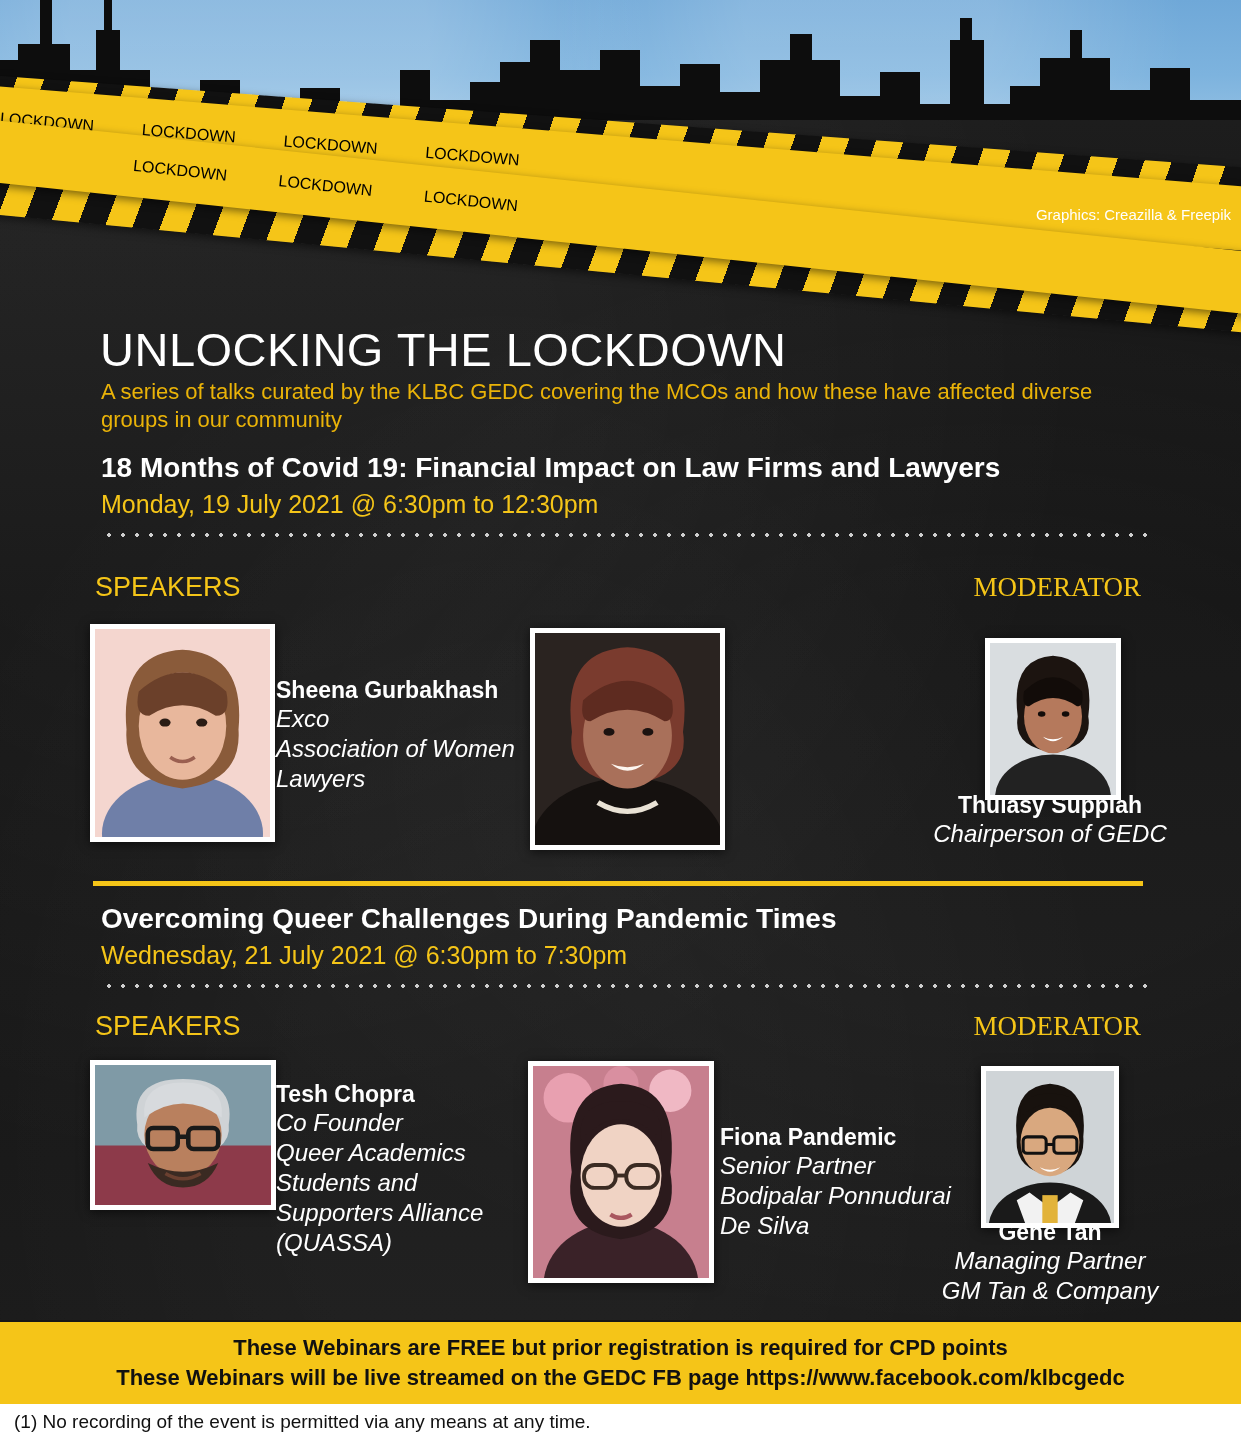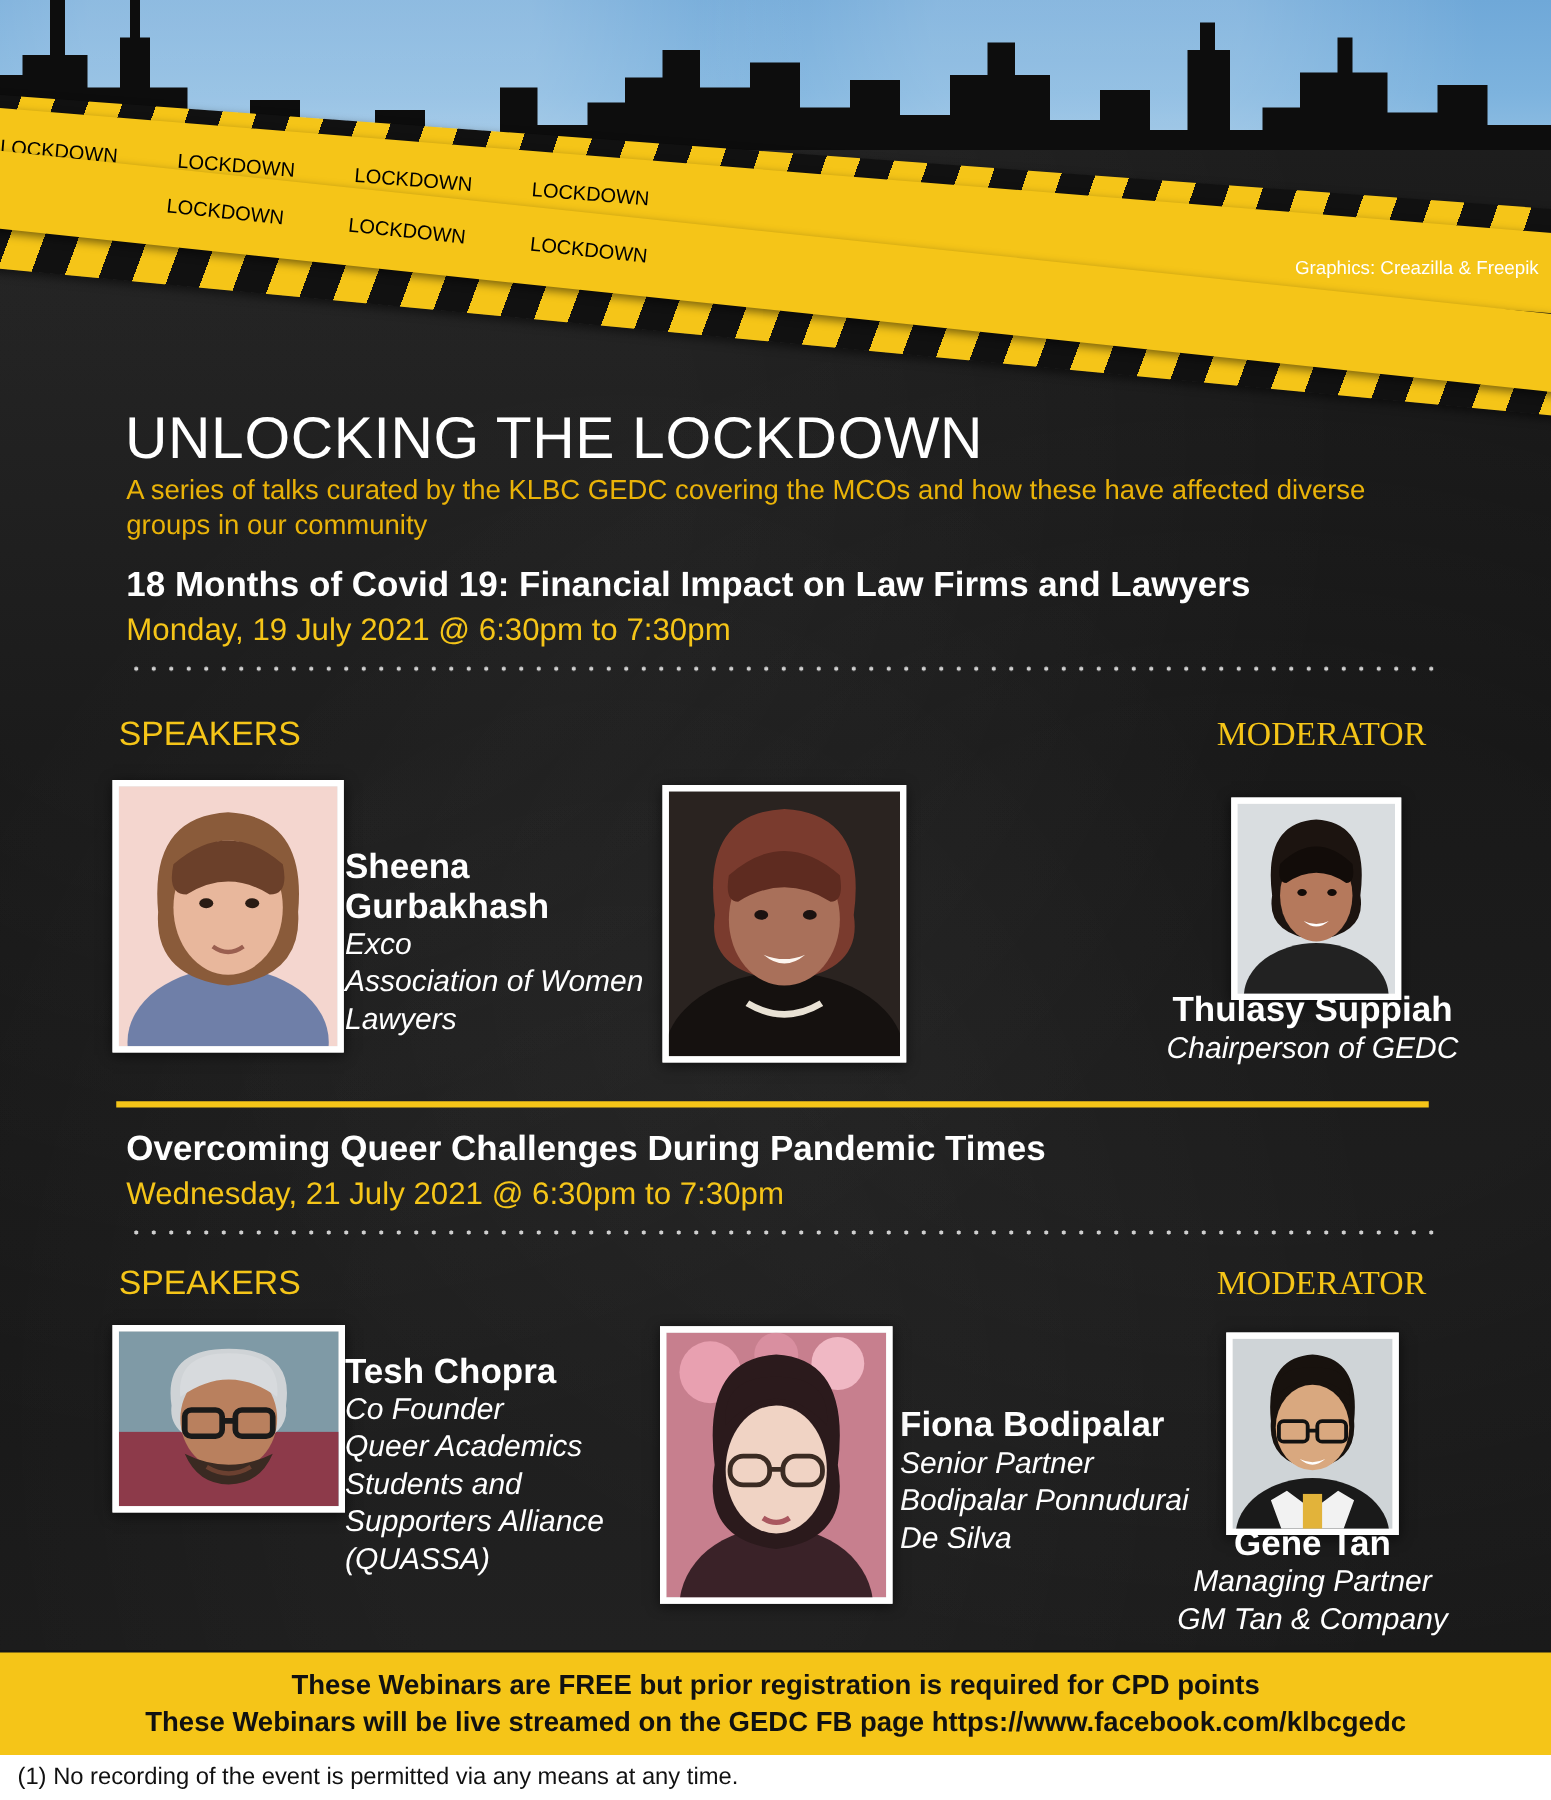--- a/index.html
+++ b/index.html
@@ -77,21 +77,21 @@
   }
   .role-row{position:relative;height:34px;}
   .speakers-label{position:absolute;left:0;color:#f5c518;font-size:27px;}
   .moderator-label{position:absolute;right:0;color:#f5c518;font-size:27px;font-family:Liberation Serif, serif;}
 
   .photo{
     background:#e8e8e8;border:5px solid #fff;box-shadow:0 2px 10px rgba(0,0,0,.6);
     position:absolute;overflow:hidden;
   }
   .photo .ph-inner{width:100%;height:100%;display:block;}
-  .person-name{color:#fff;font-size:28px;font-weight:bold;}
+  .person-name{color:#fff;font-size:23px;font-weight:bold;}
   .person-role{color:#fff;font-size:24px;font-style:italic;line-height:30px;}
 
   .divider{
     position:absolute;left:93px;top:881px;width:1050px;height:5px;background:#f5c518;
   }
 
   
   .footer-band{
     position:absolute;left:0;top:1322px;width:1241px;height:82px;background:#f5c518;
     display:flex;flex-direction:column;align-items:center;justify-content:center;gap:4px;
@@ -133,21 +133,21 @@
   </div>
 
   <div class="graphics-credit">Graphics: Creazilla &amp; Freepik</div>
 
   <div class="main-title">UNLOCKING THE LOCKDOWN</div>
   <div class="subtitle">A series of talks curated by the KLBC GEDC covering the MCOs and how these have affected diverse groups in our community</div>
 
   <div class="session" style="top:452px;">
     <div style="position:absolute;left:101px;top:0;width:1100px;">
       <div class="sess-title">18 Months of Covid 19: Financial Impact on Law Firms and Lawyers</div>
-      <div class="sess-date">Monday, 19 July 2021 @ 6:30pm to 7:30pm</div>
+      <div class="sess-date">Monday, 19 July 2021 @ 6:30pm to 12:30pm</div>
       <div class="dots"></div>
     </div>
     <div class="role-row" style="position:absolute;left:95px;top:120px;width:1046px;">
       <div class="speakers-label">SPEAKERS</div>
       <div class="moderator-label">MODERATOR</div>
     </div>
 
     <div class="photo" style="left:90px;top:172px;width:175px;height:208px;">
       <svg class="ph-inner" viewBox="0 0 100 120" preserveAspectRatio="none">
         <rect width="100" height="120" fill="#f4d6cf"></rect>
@@ -176,21 +176,21 @@
         <path d="M20 56 q-6 -46 30 -48 q36 2 30 48 q4 26 -30 30 q-34 -4 -30 -30z" fill="#7a3b2e"></path>
         <ellipse cx="50" cy="58" rx="24" ry="30" fill="#a9705a"></ellipse>
         <path d="M26 38 q24 -22 48 0 q2 12 -4 12 q-20 -13 -40 0 q-6 0 -4 -12z" fill="#5e2b20"></path>
         <ellipse cx="40" cy="56" rx="3" ry="2.2" fill="#1b1210"></ellipse>
         <ellipse cx="61" cy="56" rx="3" ry="2.2" fill="#1b1210"></ellipse>
         <path d="M41 74 q9 8 18 0 q-9 4 -18 0z" fill="#fdf6f0"></path>
         <path d="M34 96 q16 10 32 0" stroke="#e9e2d5" stroke-width="3" fill="none"></path>
       </svg>
     </div>
     <div style="position:absolute;left:720px;top:672px;width:260px;">
-      <div class="person-name">Fiona Bodipalar</div>
+      <div class="person-name">Fiona Pandemic</div>
       <div class="person-role">
         <div>Senior Partner</div>
         <div>Bodipalar Ponnudurai</div>
         <div>De Silva</div>
       </div>
     </div>
 
     <div class="photo" style="left:985px;top:186px;width:126px;height:152px;">
       <svg class="ph-inner" viewBox="0 0 100 120" preserveAspectRatio="none">
         <rect width="100" height="120" fill="#d9dde0"></rect>

